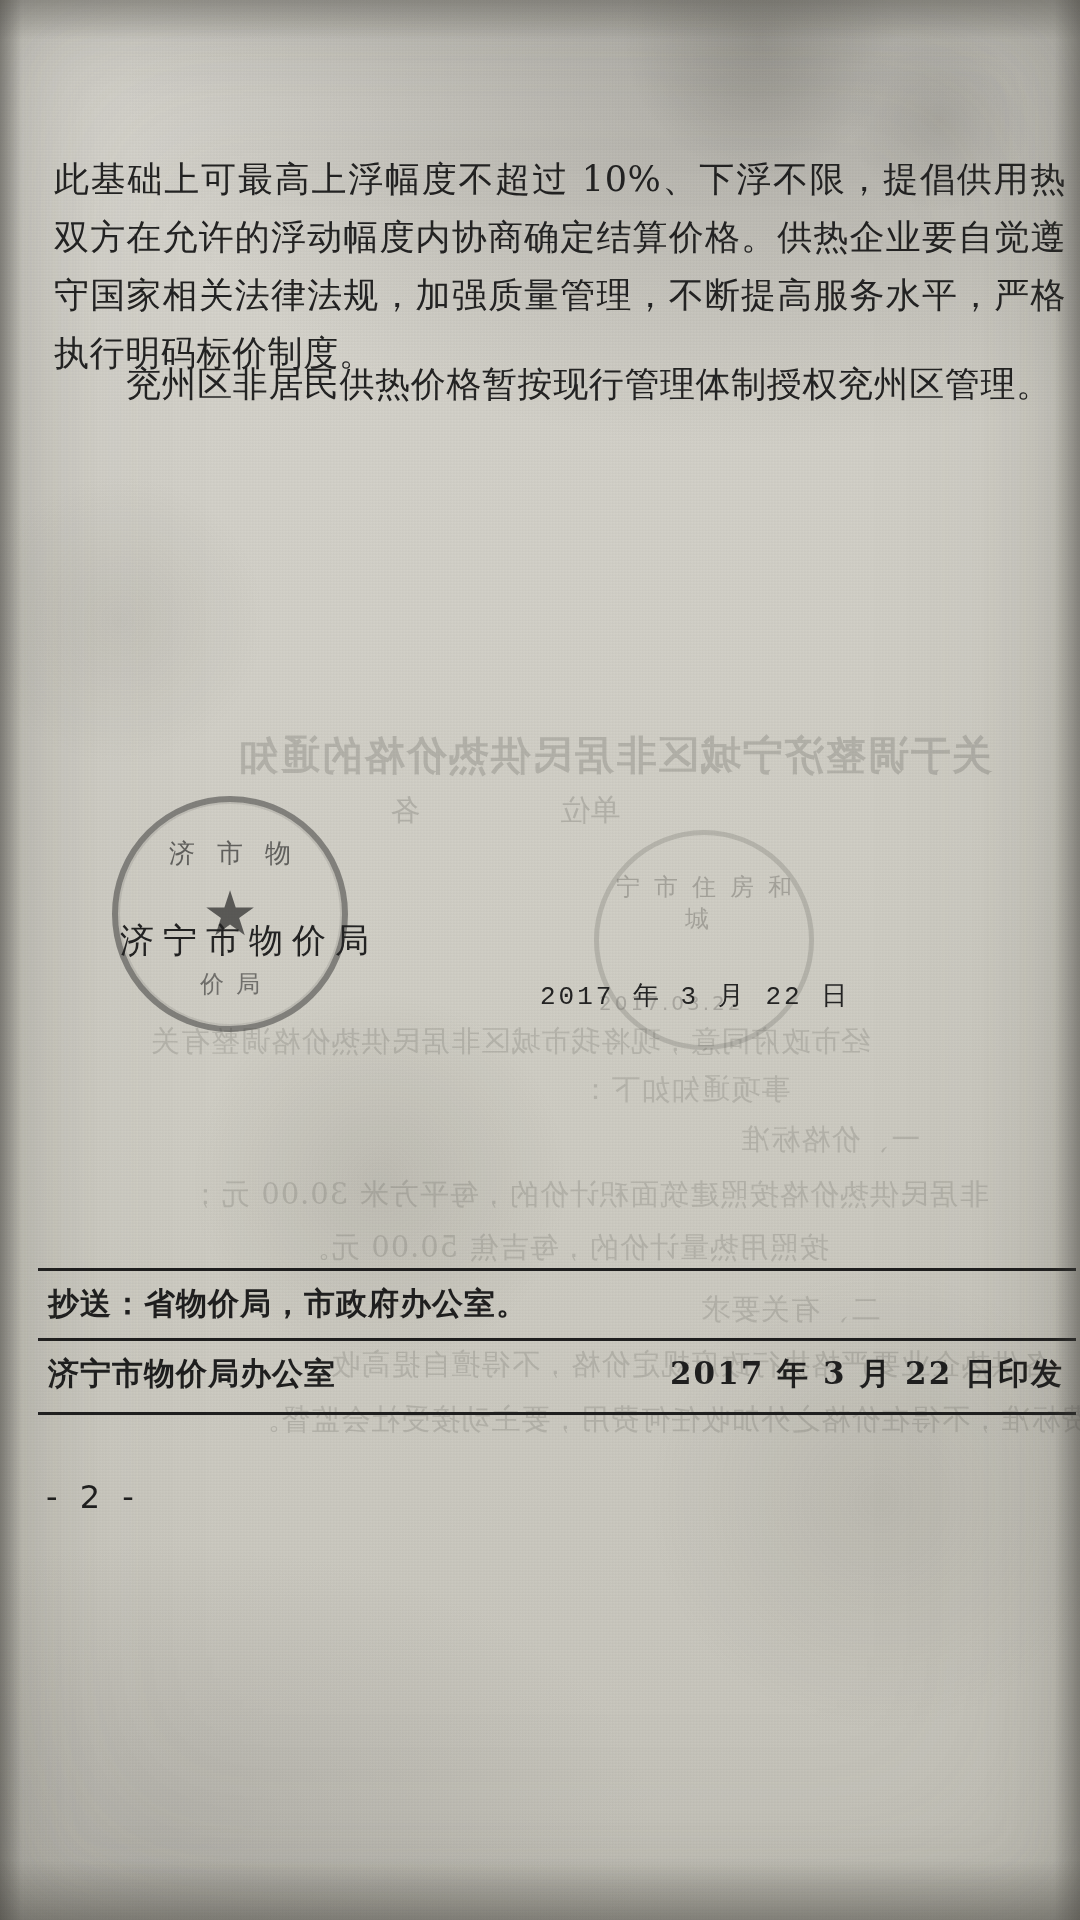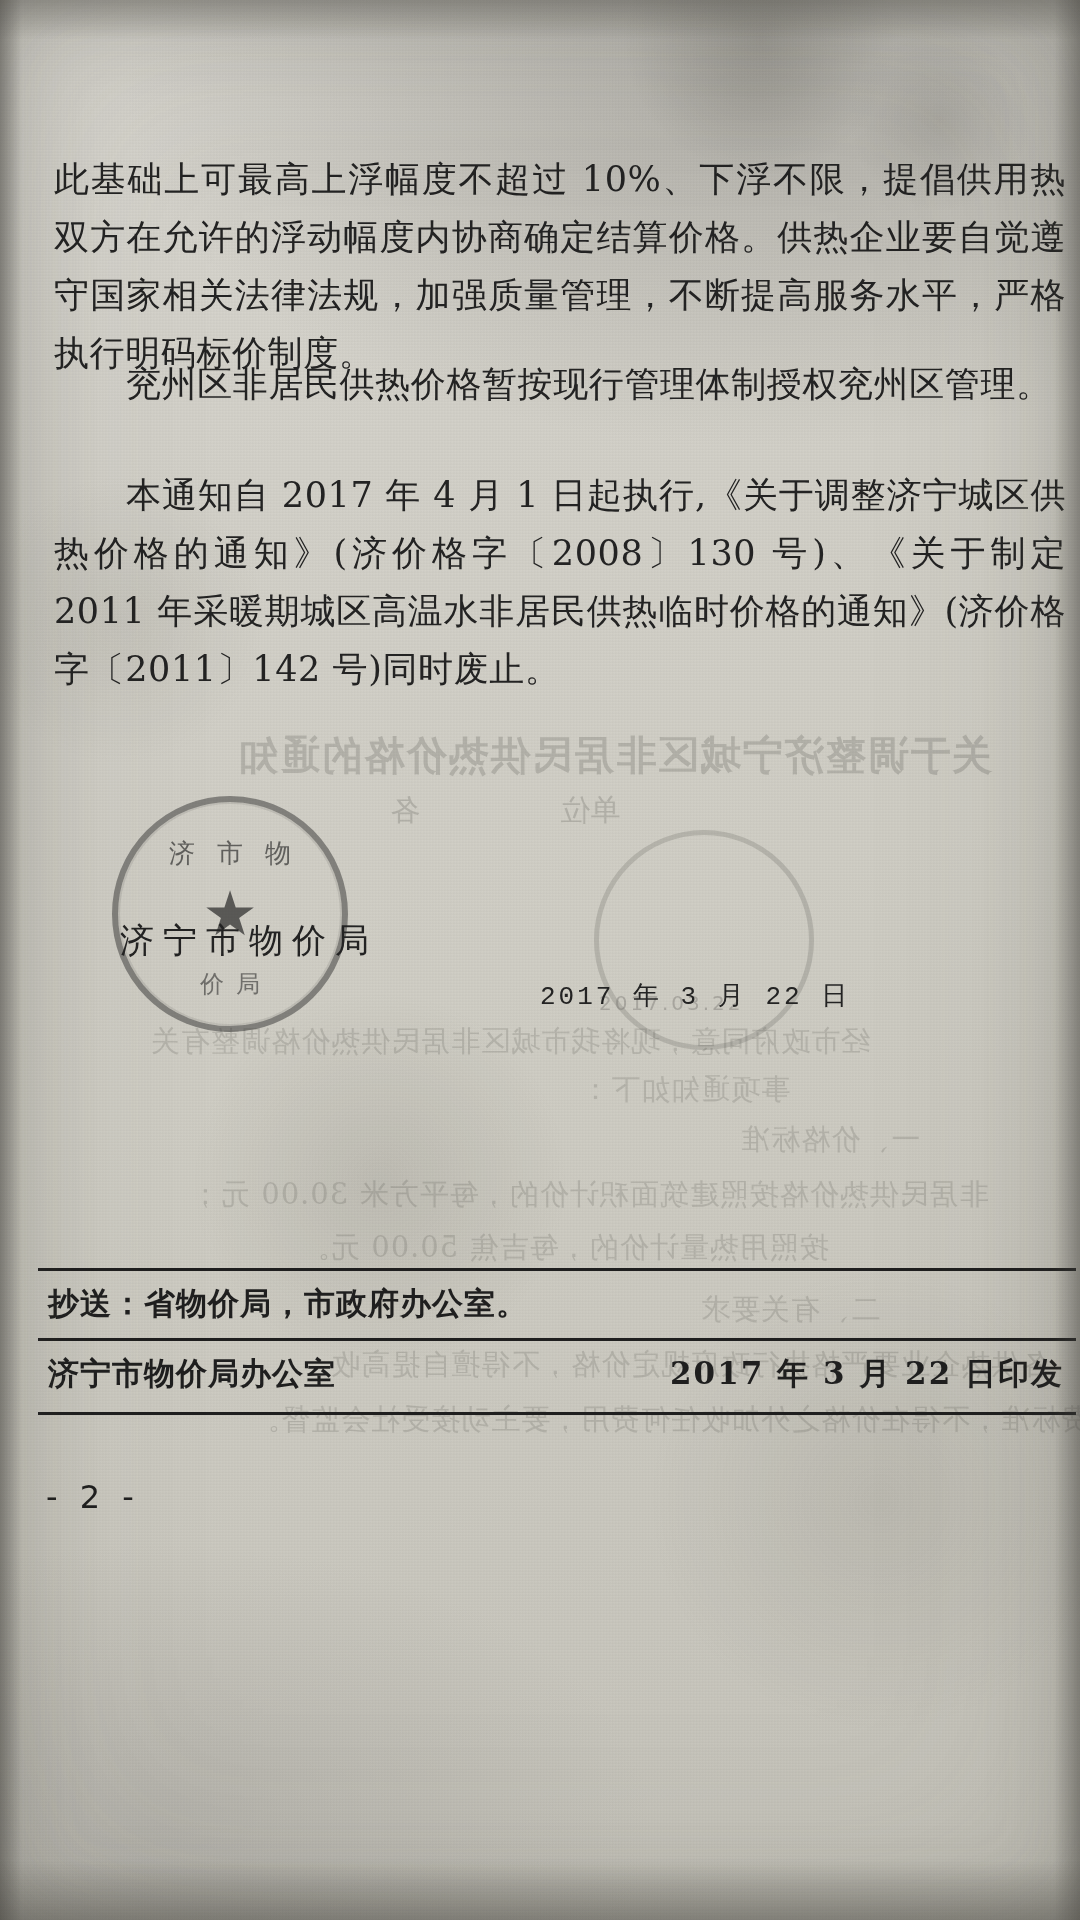--- a/index.html
+++ b/index.html
@@ -324,29 +324,29 @@
   <div class="ghost-line" style="top:1175px; left:190px;">非居民供热价格按照建筑面积计价的，每平方米 30.00 元；</div>
   <div class="ghost-line" style="top:1228px; left:300px;">按照用热量计价的，每吉焦 50.00 元。</div>
   <div class="ghost-line" style="top:1290px; left:700px;">二、有关要求</div>
   <div class="ghost-line" style="top:1345px; left:330px;">各供热企业要严格执行政府规定价格，不得擅自提高收</div>
   <div class="ghost-line" style="top:1400px; left:250px;">费标准，不得在价格之外加收任何费用，要主动接受社会监督。</div>
 
   <div class="content">
 
     <div class="body-block" id="para1">此基础上可最高上浮幅度不超过 10%、下浮不限，提倡供用热双方在允许的浮动幅度内协商确定结算价格。供热企业要自觉遵守国家相关法律法规，加强质量管理，不断提高服务水平，严格执行明码标价制度。</div>
     <div class="body-block indent" id="para2">兖州区非居民供热价格暂按现行管理体制授权兖州区管理。</div>
-    <div class="body-block indent" id="para3">本通知自 2017 年 4 月 1 日起执行,《关于调整济宁城区供热价格的通知》(济价格字〔2008〕130 号)、《关于制定 2011 年采暖期城区高温水非居民供热临时价格的通知》(济价格字〔2011〕142 号)同时废止。</div>
 
     <div class="seal" id="seal-left">
       <div class="seal-text-top">济市物</div>
       <div class="seal-star">★</div>
       <div class="seal-text-bottom">价局</div>
     </div>
 
     <div class="seal" id="seal-right">
+      <div class="seal-text-top">宁市住房和城</div>
       <div class="seal-text-bottom">2017.03.22</div>
     </div>
 
     <div id="sig-left">济宁市物价局</div>
     <div id="sig-right-date">2017 年 3 月 22 日</div>
 
     <div class="rule" id="rule1"></div>
     <div class="rule" id="rule2"></div>
     <div class="rule" id="rule3"></div>
 

